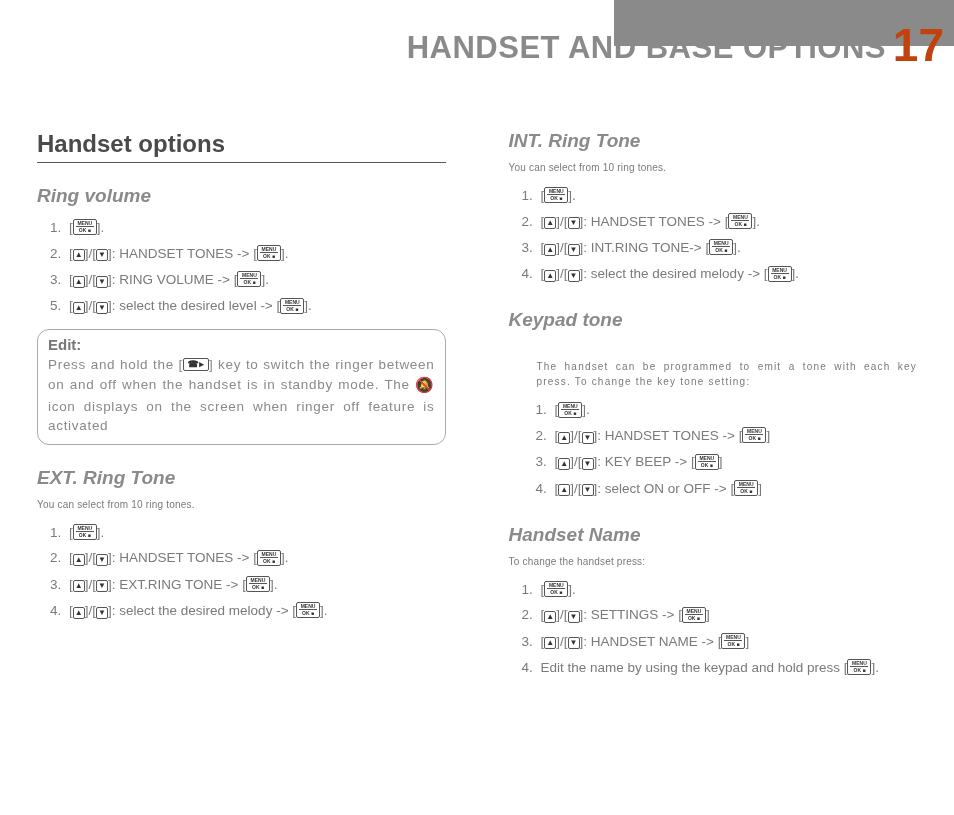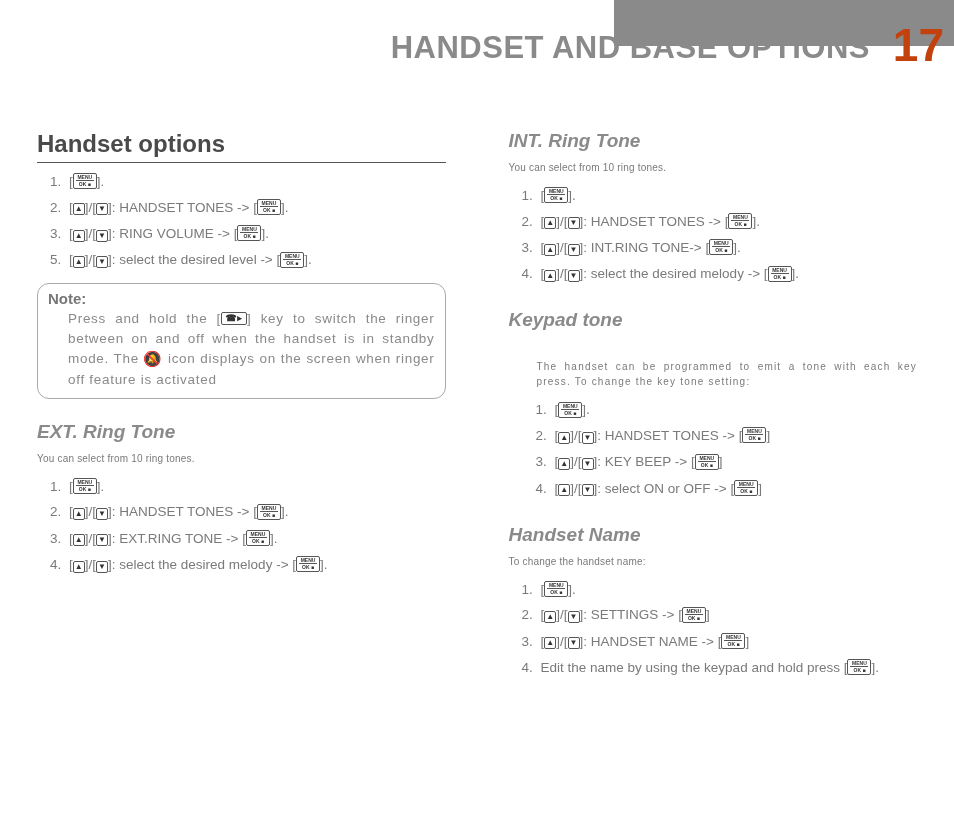--- a/index.html
+++ b/index.html
@@ -20,21 +20,21 @@
     position: absolute;
     top: 0;
     right: 0;
     height: 46px;
     background: #8a8a8a;
     width: 340px;
   }
   .chapter-title {
     position: absolute;
     top: 30px;
-    left: 0;
+    left: 16px;
     width: 870px;
     text-align: right;
     font-size: 31px;
     font-weight: bold;
     color: #8a8a8a;
     letter-spacing: 0.5px;
   }
   .chapter-num {
     position: absolute;
     top: 18px;
@@ -94,21 +94,20 @@
     font-weight: bold;
     color: #777;
     margin-bottom: 2px;
   }
   .note-body {
     font-size: 13.5px;
     line-height: 1.45;
     text-align: justify;
     letter-spacing: 0.7px;
     color: #8a8a8a;
-    margin-left: 20px;
   }
   .key {
     display: inline-block;
     vertical-align: middle;
     border: 1px solid #555;
     border-radius: 2px;
     height: 14px;
     line-height: 6px;
     font-size: 5px;
     font-weight: bold;
@@ -175,29 +174,30 @@
   <div class="header-bar"></div>
   <div class="chapter-title">HANDSET AND BASE OPTIONS</div>
   <div class="chapter-num">17</div>
 </div>
 
 <div class="content">
   <div class="col">
 
     <h1 class="section">Handset options</h1>
 
+    <h2 class="sub">Ring volume</h2>
     <ol>
       <li>[<span class="key menu-key"></span>].</li>
       <li>[<span class="updown"><span class="arrowkey">▲</span></span>]/[<span class="updown"><span class="arrowkey">▼</span></span>]<span>: HANDSET TONES -&gt; </span>[<span class="key menu-key"></span>].</li>
       <li value="3">[<span class="updown"><span class="arrowkey">▲</span></span>]/[<span class="updown"><span class="arrowkey">▼</span></span>]<span>: RING VOLUME -&gt; </span>[<span class="key menu-key"></span>].</li>
       <li value="5">[<span class="updown"><span class="arrowkey">▲</span></span>]/[<span class="updown"><span class="arrowkey">▼</span></span>]<span>: select the desired level -&gt; </span>[<span class="key menu-key"></span>].</li>
     </ol>
 
     <div class="note">
-      <div class="note-title">Note:</div>
+      <div class="note-title">Edit:</div>
       <div class="note-body">
         <span>Press and hold the </span>[<span class="key call-key">☎▸</span>]<span> key to switch the ringer between on and off when the handset is in standby mode. The </span><span class="bell-off">🔕</span><span> icon displays on the screen when ringer off feature is activated</span>
       </div>
     </div>
 
     <h2 class="sub">EXT. Ring Tone</h2>
     <p class="body">You can select from 10 ring tones.</p>
     <ol>
       <li>[<span class="key menu-key"></span>].</li>
       <li>[<span class="updown"><span class="arrowkey">▲</span></span>]/[<span class="updown"><span class="arrowkey">▼</span></span>]<span>: HANDSET TONES -&gt; </span>[<span class="key menu-key"></span>].</li>
@@ -222,21 +222,21 @@
     <p class="body" style="letter-spacing:1.2px">The handset can be programmed to emit a tone with each key press. To change the key tone setting:</p>
     <ol style="margin-left:14px">
       <li>[<span class="key menu-key"></span>].</li>
       <li>[<span class="updown"><span class="arrowkey">▲</span></span>]/[<span class="updown"><span class="arrowkey">▼</span></span>]<span>: HANDSET TONES -&gt; </span>[<span class="key menu-key"></span>]</li>
       <li>[<span class="updown"><span class="arrowkey">▲</span></span>]/[<span class="updown"><span class="arrowkey">▼</span></span>]<span>: KEY BEEP -&gt; </span>[<span class="key menu-key"></span>]</li>
       <li>[<span class="updown"><span class="arrowkey">▲</span></span>]/[<span class="updown"><span class="arrowkey">▼</span></span>]<span>: select ON or OFF -&gt; </span>[<span class="key menu-key"></span>]</li>
     </ol>
     </div>
 
     <h2 class="sub">Handset Name</h2>
-    <p class="body">To change the handset name:</p>
+    <p class="body">To change the handset press:</p>
     <ol>
       <li>[<span class="key menu-key"></span>].</li>
       <li>[<span class="updown"><span class="arrowkey">▲</span></span>]/[<span class="updown"><span class="arrowkey">▼</span></span>]<span>: SETTINGS -&gt; </span>[<span class="key menu-key"></span>]</li>
       <li>[<span class="updown"><span class="arrowkey">▲</span></span>]/[<span class="updown"><span class="arrowkey">▼</span></span>]<span>: HANDSET NAME -&gt; </span>[<span class="key menu-key"></span>]</li>
       <li style="text-align:justify"><span>Edit the name by using the keypad and hold press </span>[<span class="key menu-key"></span>].</li>
     </ol>
   </div>
 </div>
 
 </body></html>

